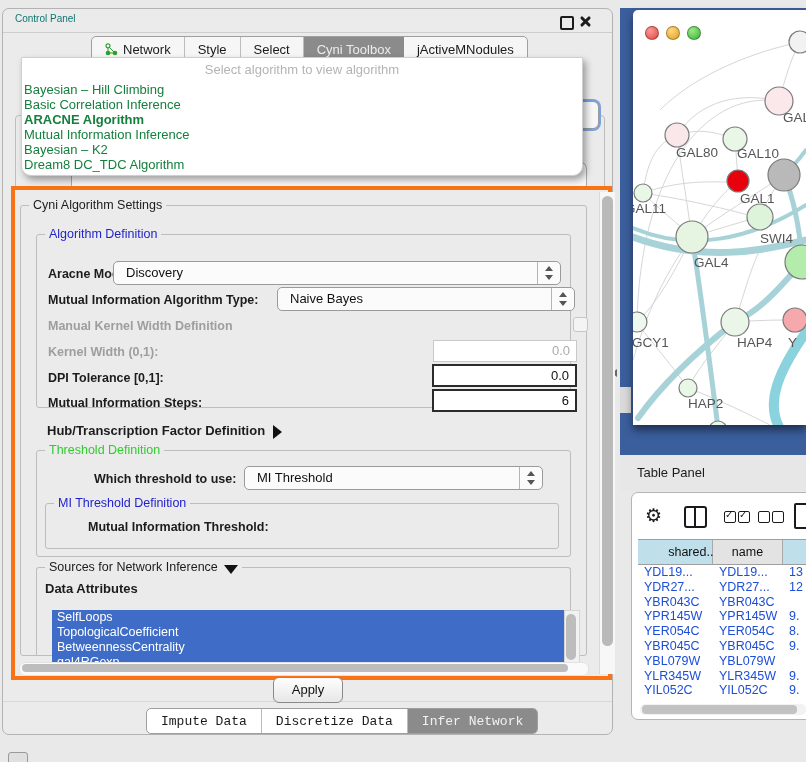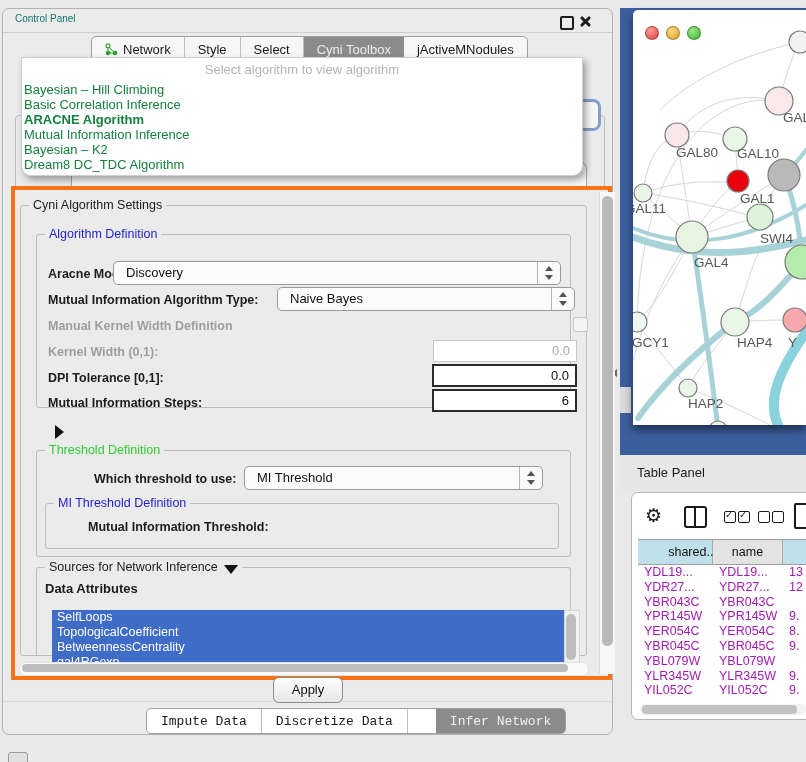--- a/index.html
+++ b/index.html
@@ -62,21 +62,21 @@
   
   #vscroll{left:584px;top:2px;width:15px;height:482px;background:#f7f7f7;border-left:1px solid #d9d9d9;}
   #vthumb{left:2px;top:4px;width:11px;height:450px;background:#b9b9b9;border-radius:6px;}
   #hscroll{left:4px;top:472px;width:568px;height:12px;background:#fafafa;border:1px solid #e2e2e2;border-radius:6px;}
   #hthumb{left:2px;top:1px;width:546px;height:8px;background:#bdbdbd;border-radius:4px;}
   
   #apply-btn{left:270px;top:668px;width:68px;height:24px;background:linear-gradient(#fefefe,#e7e7e7);
     border:1px solid #8a8a8a;border-radius:6px;font-size:13px;color:#111;text-align:center;line-height:23px;z-index:6;}
   #bottom-tabs{left:143px;top:699px;height:24px;display:flex;border:1px solid #9f9f9f;border-radius:5px;background:#fff;overflow:hidden;z-index:6;font-family:Liberation Mono, monospace;}
   .btab{display:flex;align-items:center;padding:0 14px;font-size:13px;color:#1a1a1a;border-right:1px solid #bcbcbc;}
-  .btab:last-child{border-right:none;margin-left:28px;}
+  .btab:last-child{border-right:none;}
   .btab.sel{background:#8b8b8b;color:#f2f2f2;border-right:none;}
   #cp-bottomline{left:0;top:692px;width:100%;height:1px;background:#d8d8d8;}
   
   #split-arrow{left:612px;top:369px;width:0;height:0;border-top:4px solid transparent;border-bottom:4px solid transparent;border-right:5px solid #666;}
   #corner-icon{left:8px;top:752px;width:18px;height:14px;background:#e0e0e0;border:1px solid #9a9a9a;border-radius:3px;}
   
   #desktop{left:620px;top:8px;width:186px;height:447px;background:#3b5e9d;}
   #desk-notch{left:620px;top:387px;width:11px;height:26px;background:#d9d9d9;}
   #net-window{left:633px;top:10px;width:173px;height:415px;background:#ffffff;border-radius:5px 0 0 0;
     box-shadow:0 5px 9px rgba(0,0,0,.5);}
@@ -98,21 +98,21 @@
   .cb.checked:before{content:"✓";position:absolute;left:0;top:-2px;font-weight:bold;}
   #icon-doc{left:162px;top:10px;width:18px;height:22px;border:2px solid #1a1a1a;border-radius:2px;}
   
   #tbl{left:6px;top:46px;width:174px;height:164px;overflow:hidden;border-top:1px solid #9e9e9e;}
   #tbl-head{display:flex;height:24px;border-bottom:1px solid #9e9e9e;}
   .th{box-sizing:border-box;border-right:1px solid #a9a9a9;font-size:12.5px;color:#111;
       display:flex;align-items:center;justify-content:center;}
   .th.blue{background:#bfe0ea;}
   .th.gray{background:#e3e3e3;}
   .tr{display:flex;height:14.8px;}
-  .td{box-sizing:border-box;font-size:12.5px;color:#a21caf;white-space:nowrap;overflow:hidden;padding-left:6px;line-height:14.8px;}
+  .td{box-sizing:border-box;font-size:12.5px;color:#1d4ed8;white-space:nowrap;overflow:hidden;padding-left:6px;line-height:14.8px;}
   #tbl-hscroll{left:8px;top:211px;width:166px;height:11px;background:#f2f2f2;border-radius:5px;}
   #tbl-hthumb{left:2px;top:1px;width:155px;height:9px;background:#c2c2c2;border-radius:4px;}
 </style>
 </head>
 <body>
 
 <div class="abs" id="control-panel">
   <div class="abs" id="cp-title">Control Panel</div>
   <div class="abs" id="cp-float"></div>
   <div class="abs" id="cp-close"></div>
@@ -184,21 +184,21 @@
         <div class="abs" id="kernel-check" style="top:82px;"></div>
         <div class="lbl dis" style="left:11px;top:110px;">Kernel Width (0,1):</div>
         <div class="field dis" style="left:396px;top:105px;width:136px;height:20px;">0.0</div>
         <div class="lbl" style="left:11px;top:136px;">DPI Tolerance [0,1]:</div>
         <div class="field en" style="left:395px;top:129px;width:135px;height:19px;">0.0</div>
         <div class="lbl" style="left:11px;top:161px;">Mutual Information Steps:</div>
         <div class="field en" style="left:395px;top:154px;width:135px;height:19px;">6</div>
       </div>
 
       <div class="lbl" style="left:26px;top:217px;font-size:13px;">
-        <span class="arrow-right"></span>
+        <span>Hub/Transcription Factor Definition</span><span class="arrow-right"></span>
       </div>
 
       <div class="groupbox" style="left:15px;top:244px;width:533px;height:105px;">
         <div class="gtitle green">Threshold Definition</div>
         <div class="lbl" style="left:57px;top:21px;">Which threshold to use:</div>
         <div class="combo" style="left:207px;top:15px;width:297px;height:22px;">
           <div class="val">MI Threshold</div>
           <div class="step">
               <div class="tri-up"></div>
               <div class="tri-dn"></div>

